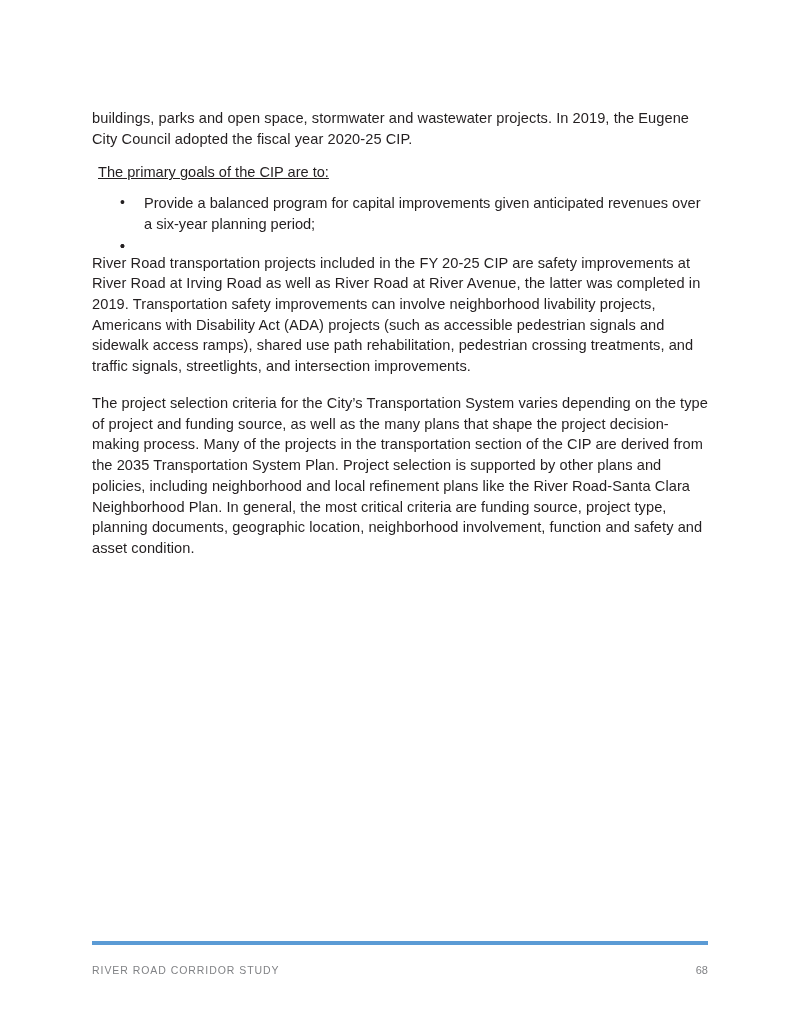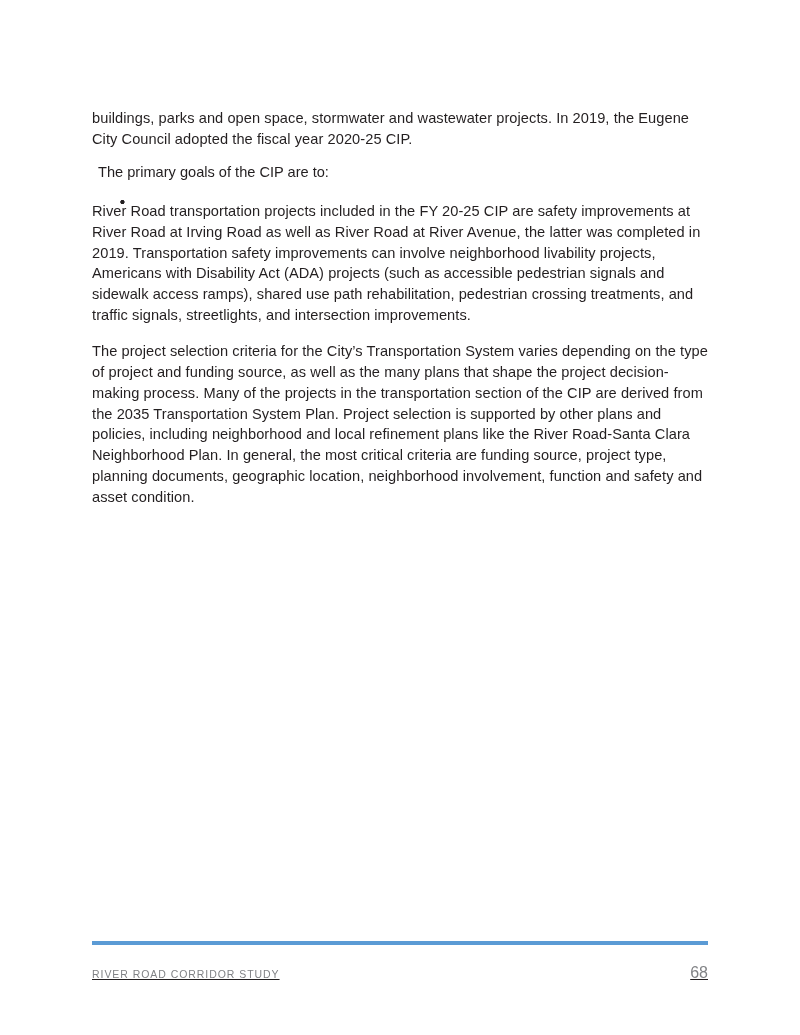--- a/index.html
+++ b/index.html
@@ -36,20 +36,21 @@
   }
   p.para.tight {
     margin-bottom: 13px;
   }
   p.intro-goals {
     margin: 0 0 10px 0;
     padding-left: 6px;
     font-size: 14.6px;
     line-height: 1.42;
     color: #231f20;
+    text-decoration: underline;
   }
   ul.goals {
     margin: 0 0 18px 0;
     padding: 0;
     list-style: none;
   }
   ul.goals li {
     position: relative;
     margin: 0 0 2px 0;
     padding-left: 52px;
@@ -73,47 +74,47 @@
     background: #5b9bd5;
   }
   .footer {
     position: absolute;
     left: 92px;
     top: 944px;
     width: 616px;
     display: flex;
     align-items: baseline;
     justify-content: space-between;
-    text-decoration: underline;
   }
   .footer-title {
     font-size: 10.5px;
     letter-spacing: 0.09em;
     color: #808285;
     text-transform: uppercase;
   }
   .footer-page {
-    font-size: 16px;
+    font-size: 11px;
     color: #808285;
   }
 </style>
 </head>
 <body>
 
 <div class="page">
 
   <div class="content">
 
     <p class="para tight">buildings, parks and open space, stormwater and wastewater projects. In 2019, the Eugene City Council adopted the fiscal year 2020-25 CIP.</p>
 
     <p class="intro-goals">The primary goals of the CIP are to:</p>
 
     <ul class="goals">
       <li>
         <span class="bullet">•</span>
+        <span>Provide a balanced program for capital improvements given anticipated revenues over a six-year planning period;</span>
       </li>
       <li>
         <span class="bullet">•</span>
       </li>
       <li>
         <span class="bullet">•</span>
       </li>
     </ul>
 
     <p class="para">River Road transportation projects included in the FY 20-25 CIP are safety improvements at River Road at Irving Road as well as River Road at River Avenue, the latter was completed in 2019. Transportation safety improvements can involve neighborhood livability projects, Americans with Disability Act (ADA) projects (such as accessible pedestrian signals and sidewalk access ramps), shared use path rehabilitation, pedestrian crossing treatments, and traffic signals, streetlights, and intersection improvements.</p>

